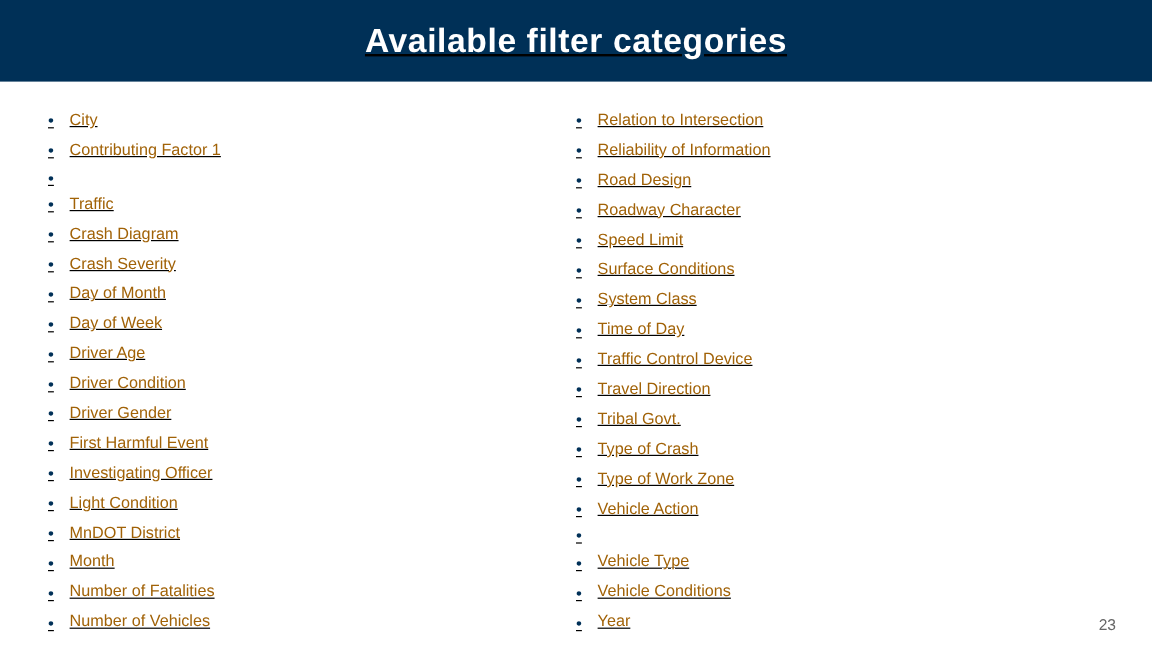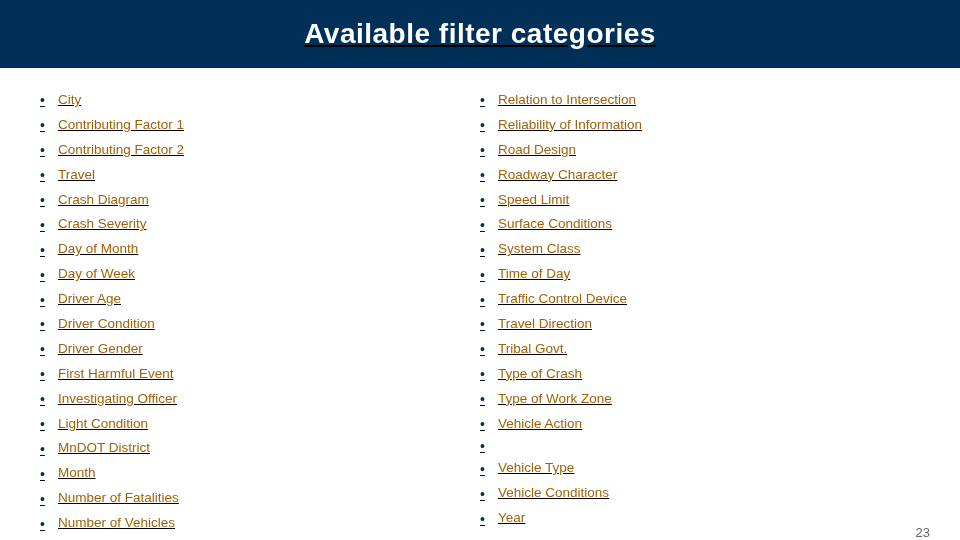--- a/index.html
+++ b/index.html
@@ -84,21 +84,21 @@
     }
 
     .item-text {
       color: #a16207;
       font-size: 13.5px;
       line-height: 1.4;
     }
 
     .page-number {
       position: absolute;
-      bottom: 0;
+      bottom: 12px;
       right: 30px;
       color: #666666;
       font-size: 13px;
     }
   </style>
 </head>
 <body>
 
 <div class="slide">
 
@@ -114,25 +114,24 @@
         <div class="list-item">
           <span class="bullet">•</span>
           <span class="item-text">City</span>
         </div>
         <div class="list-item">
           <span class="bullet">•</span>
           <span class="item-text">Contributing Factor 1</span>
         </div>
         <div class="list-item">
           <span class="bullet">•</span>
-          <span class="item-text">Contributing Factor 2</span>
-        </div>
-        <div class="list-item">
-          <span class="bullet">•</span>
-          <span class="item-text">Travel</span>
+        </div>
+        <div class="list-item">
+          <span class="bullet">•</span>
+          <span class="item-text">Traffic</span>
         </div>
         <div class="list-item">
           <span class="bullet">•</span>
           <span class="item-text">Crash Diagram</span>
         </div>
         <div class="list-item">
           <span class="bullet">•</span>
           <span class="item-text">Crash Severity</span>
         </div>
         <div class="list-item">

